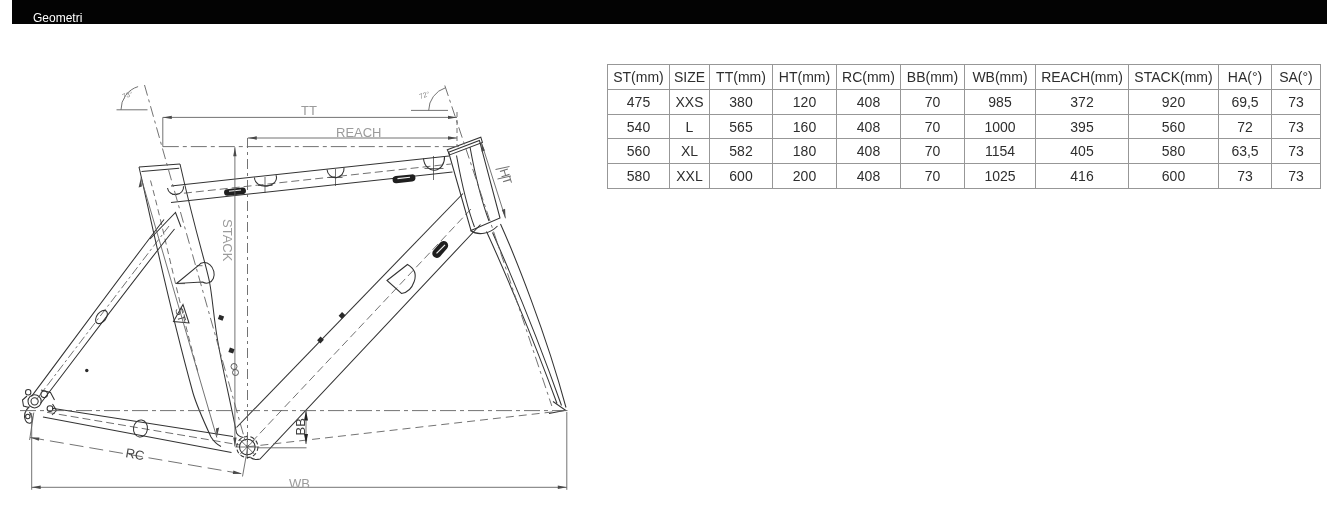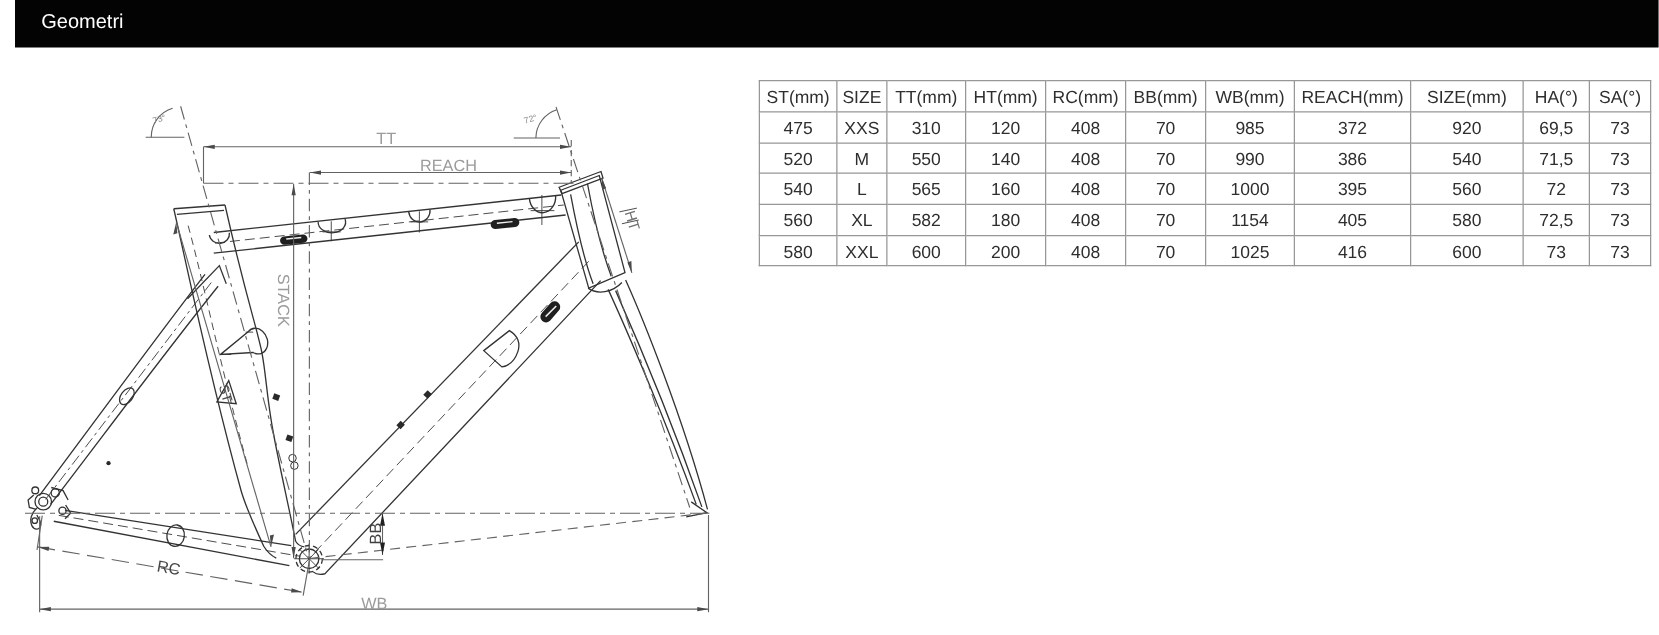--- a/index.html
+++ b/index.html
@@ -1,18 +1,18 @@
 <!DOCTYPE html>
 <html><head>
 <meta charset="utf-8">
 <style>
 html,body{margin:0;padding:0;background:#fff;width:1327px;height:508px;overflow:hidden;}
 body{font-family:"Liberation Sans",sans-serif;position:relative;}
-.bar{position:absolute;left:12px;top:0;width:1315px;height:38px;background:#030303;color:#fff;
-font-size:16px;line-height:36px;padding-left:21px;box-sizing:border-box;}
+.bar{position:absolute;left:12px;top:0;width:1315px;height:24px;background:#030303;color:#fff;
+font-size:12px;line-height:36px;padding-left:21px;box-sizing:border-box;}
 table.geo{position:absolute;left:607px;top:64px;border-collapse:collapse;table-layout:fixed;
 font-size:14px;color:#2e2e2e;background:#fff;}
 table.geo td,table.geo th{border:1px solid #979797;text-align:center;vertical-align:middle;
 font-weight:normal;padding:0;overflow:hidden;white-space:nowrap;}
 table.geo th{height:24px;margin-left:32px;}
 table.geo td{height:23.7px;}
 svg{position:absolute;left:0;top:0;}
 </style>
 </head>
 <body>
@@ -36,48 +36,35 @@
 <tbody>
       <tr>
         <th>ST(mm)</th>
         <th>SIZE</th>
         <th>TT(mm)</th>
         <th>HT(mm)</th>
         <th>RC(mm)</th>
         <th>BB(mm)</th>
         <th>WB(mm)</th>
         <th>REACH(mm)</th>
-        <th>SIZE(mm)</th>
+        <th>STACK(mm)</th>
         <th>HA(°)</th>
         <th>SA(°)</th>
       </tr>
 <tr>
         <td>475</td>
         <td>XXS</td>
-        <td>310</td>
+        <td>380</td>
         <td>120</td>
         <td>408</td>
         <td>70</td>
         <td>985</td>
         <td>372</td>
         <td>920</td>
         <td>69,5</td>
-        <td>73</td>
-      </tr>
-<tr>
-        <td>520</td>
-        <td>M</td>
-        <td>550</td>
-        <td>140</td>
-        <td>408</td>
-        <td>70</td>
-        <td>990</td>
-        <td>386</td>
-        <td>540</td>
-        <td>71,5</td>
         <td>73</td>
       </tr>
 <tr>
         <td>540</td>
         <td>L</td>
         <td>565</td>
         <td>160</td>
         <td>408</td>
         <td>70</td>
         <td>1000</td>
@@ -89,21 +76,21 @@
 <tr>
         <td>560</td>
         <td>XL</td>
         <td>582</td>
         <td>180</td>
         <td>408</td>
         <td>70</td>
         <td>1154</td>
         <td>405</td>
         <td>580</td>
-        <td>72,5</td>
+        <td>63,5</td>
         <td>73</td>
       </tr>
 <tr>
         <td>580</td>
         <td>XXL</td>
         <td>600</td>
         <td>200</td>
         <td>408</td>
         <td>70</td>
         <td>1025</td>

